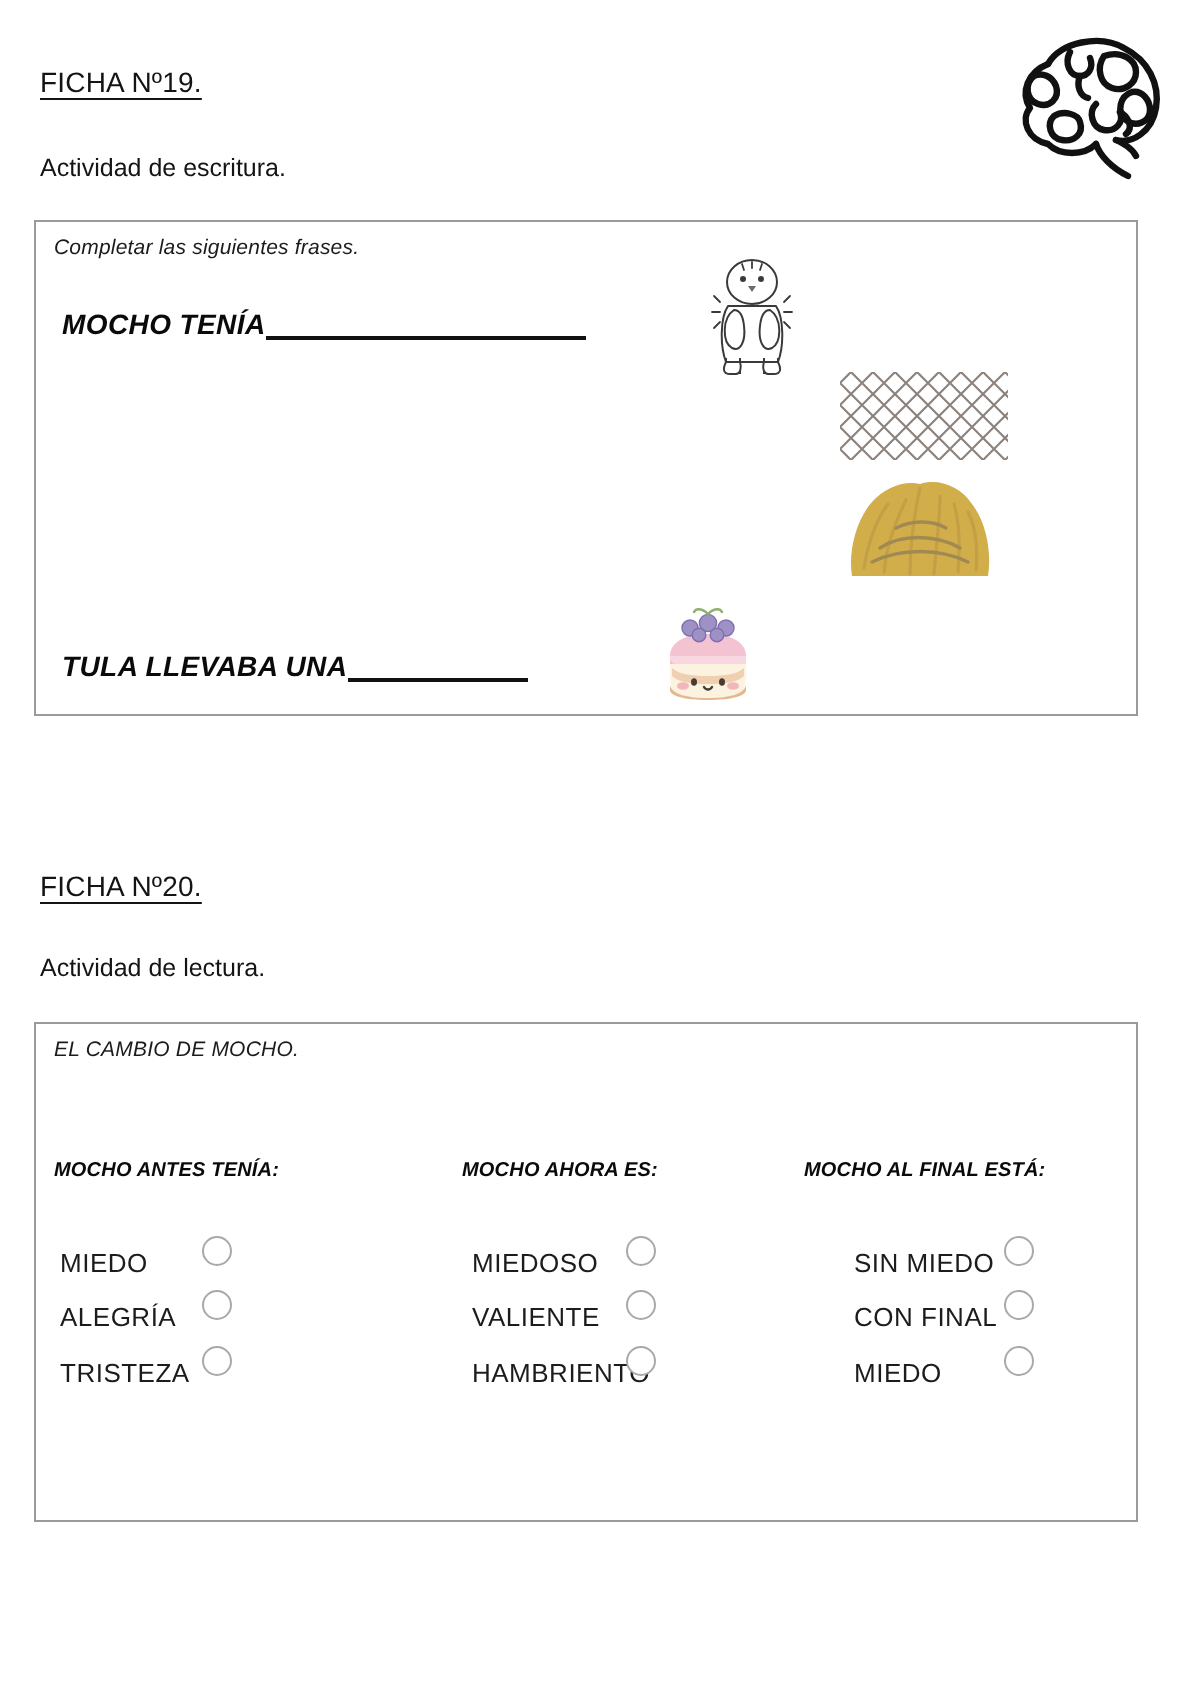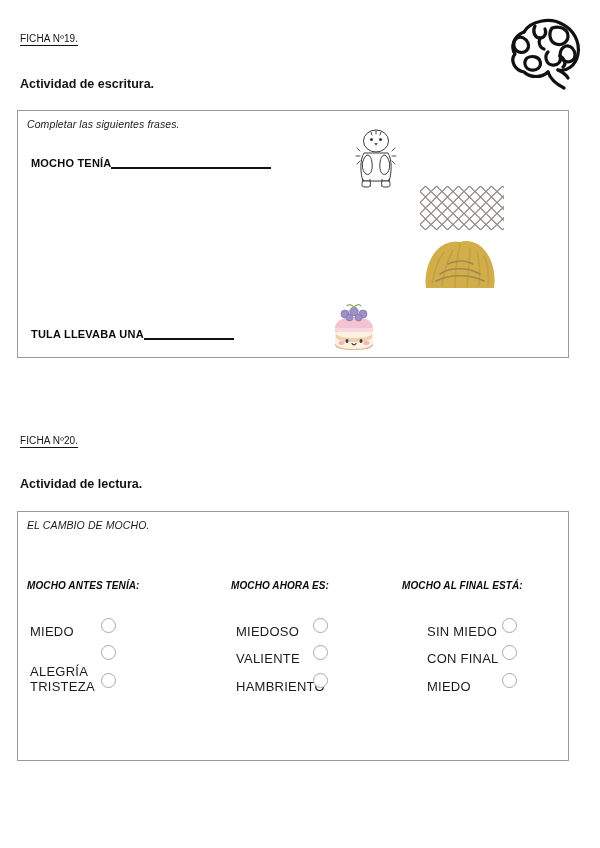--- a/index.html
+++ b/index.html
@@ -17,33 +17,33 @@
   }
 
   .page {
     position: absolute;
     inset: 0;
   }
 
   
   .ficha-title {
     position: absolute;
-    font-size: 10px;
+    font-size: 14px;
     font-weight: 400;
     letter-spacing: 0.1px;
     color: #141414;
     text-decoration: underline;
     text-underline-offset: 3px;
     text-decoration-thickness: 1px;
     white-space: nowrap;
   }
   .activity-line {
     position: absolute;
     font-size: 12.5px;
-    font-weight: 700;
+    font-weight: 400;
     color: #141414;
     white-space: nowrap;
   }
 
   
   .brain-logo {
     position: absolute;
     left: 504px;
     top: 12px;
     width: 86px;
@@ -63,28 +63,29 @@
     font-style: italic;
     font-size: 10.5px;
     color: #1b1b1b;
     white-space: nowrap;
     letter-spacing: .1px;
   }
 
   
   .sentence {
     position: absolute;
-    font-size: 11px;
+    font-size: 14px;
     font-weight: 700;
     color: #0a0a0a;
     white-space: nowrap;
     letter-spacing: .2px;
     display: flex;
     align-items: flex-end;
     gap: 0;
+    font-style: italic;
   }
   .blank {
     display: inline-block;
     border-bottom: 2px solid #111;
     height: 13px;
   }
 
   
   .art { position: absolute; }
 
@@ -245,21 +246,21 @@
   <div class="ficha-title" style="left:20px; top:435px;">FICHA Nº20.</div>
   <div class="activity-line" style="left:20px; top:477px;">Actividad de lectura.</div>
 
   <div class="sheet-box" style="left:17px; top:511px; width:552px; height:250px;"></div>
 
   <div class="box-instruction" style="left:27px; top:519px;">EL CAMBIO DE MOCHO.</div>
 
   <div class="col-head" style="left:27px; top:580px;">MOCHO ANTES TENÍA:</div>
   <div class="opt-label" style="left:30px; top:624px;">MIEDO</div>
   <div class="opt-circle" style="left:101px; top:618px;"></div>
-  <div class="opt-label" style="left:30px; top:651px;margin-top:13px;">ALEGRÍA</div>
+  <div class="opt-label" style="left:30px; top:651px;">ALEGRÍA</div>
   <div class="opt-circle" style="left:101px; top:645px;"></div>
   <div class="opt-label" style="left:30px; top:679px;">TRISTEZA</div>
   <div class="opt-circle" style="left:101px; top:673px;"></div>
 
   <div class="col-head" style="left:231px; top:580px;">MOCHO AHORA ES:</div>
   <div class="opt-label" style="left:236px; top:624px;">MIEDOSO</div>
   <div class="opt-circle" style="left:313px; top:618px;"></div>
   <div class="opt-label" style="left:236px; top:651px;">VALIENTE</div>
   <div class="opt-circle" style="left:313px; top:645px;"></div>
   <div class="opt-label" style="left:236px; top:679px;">HAMBRIENTO</div>

